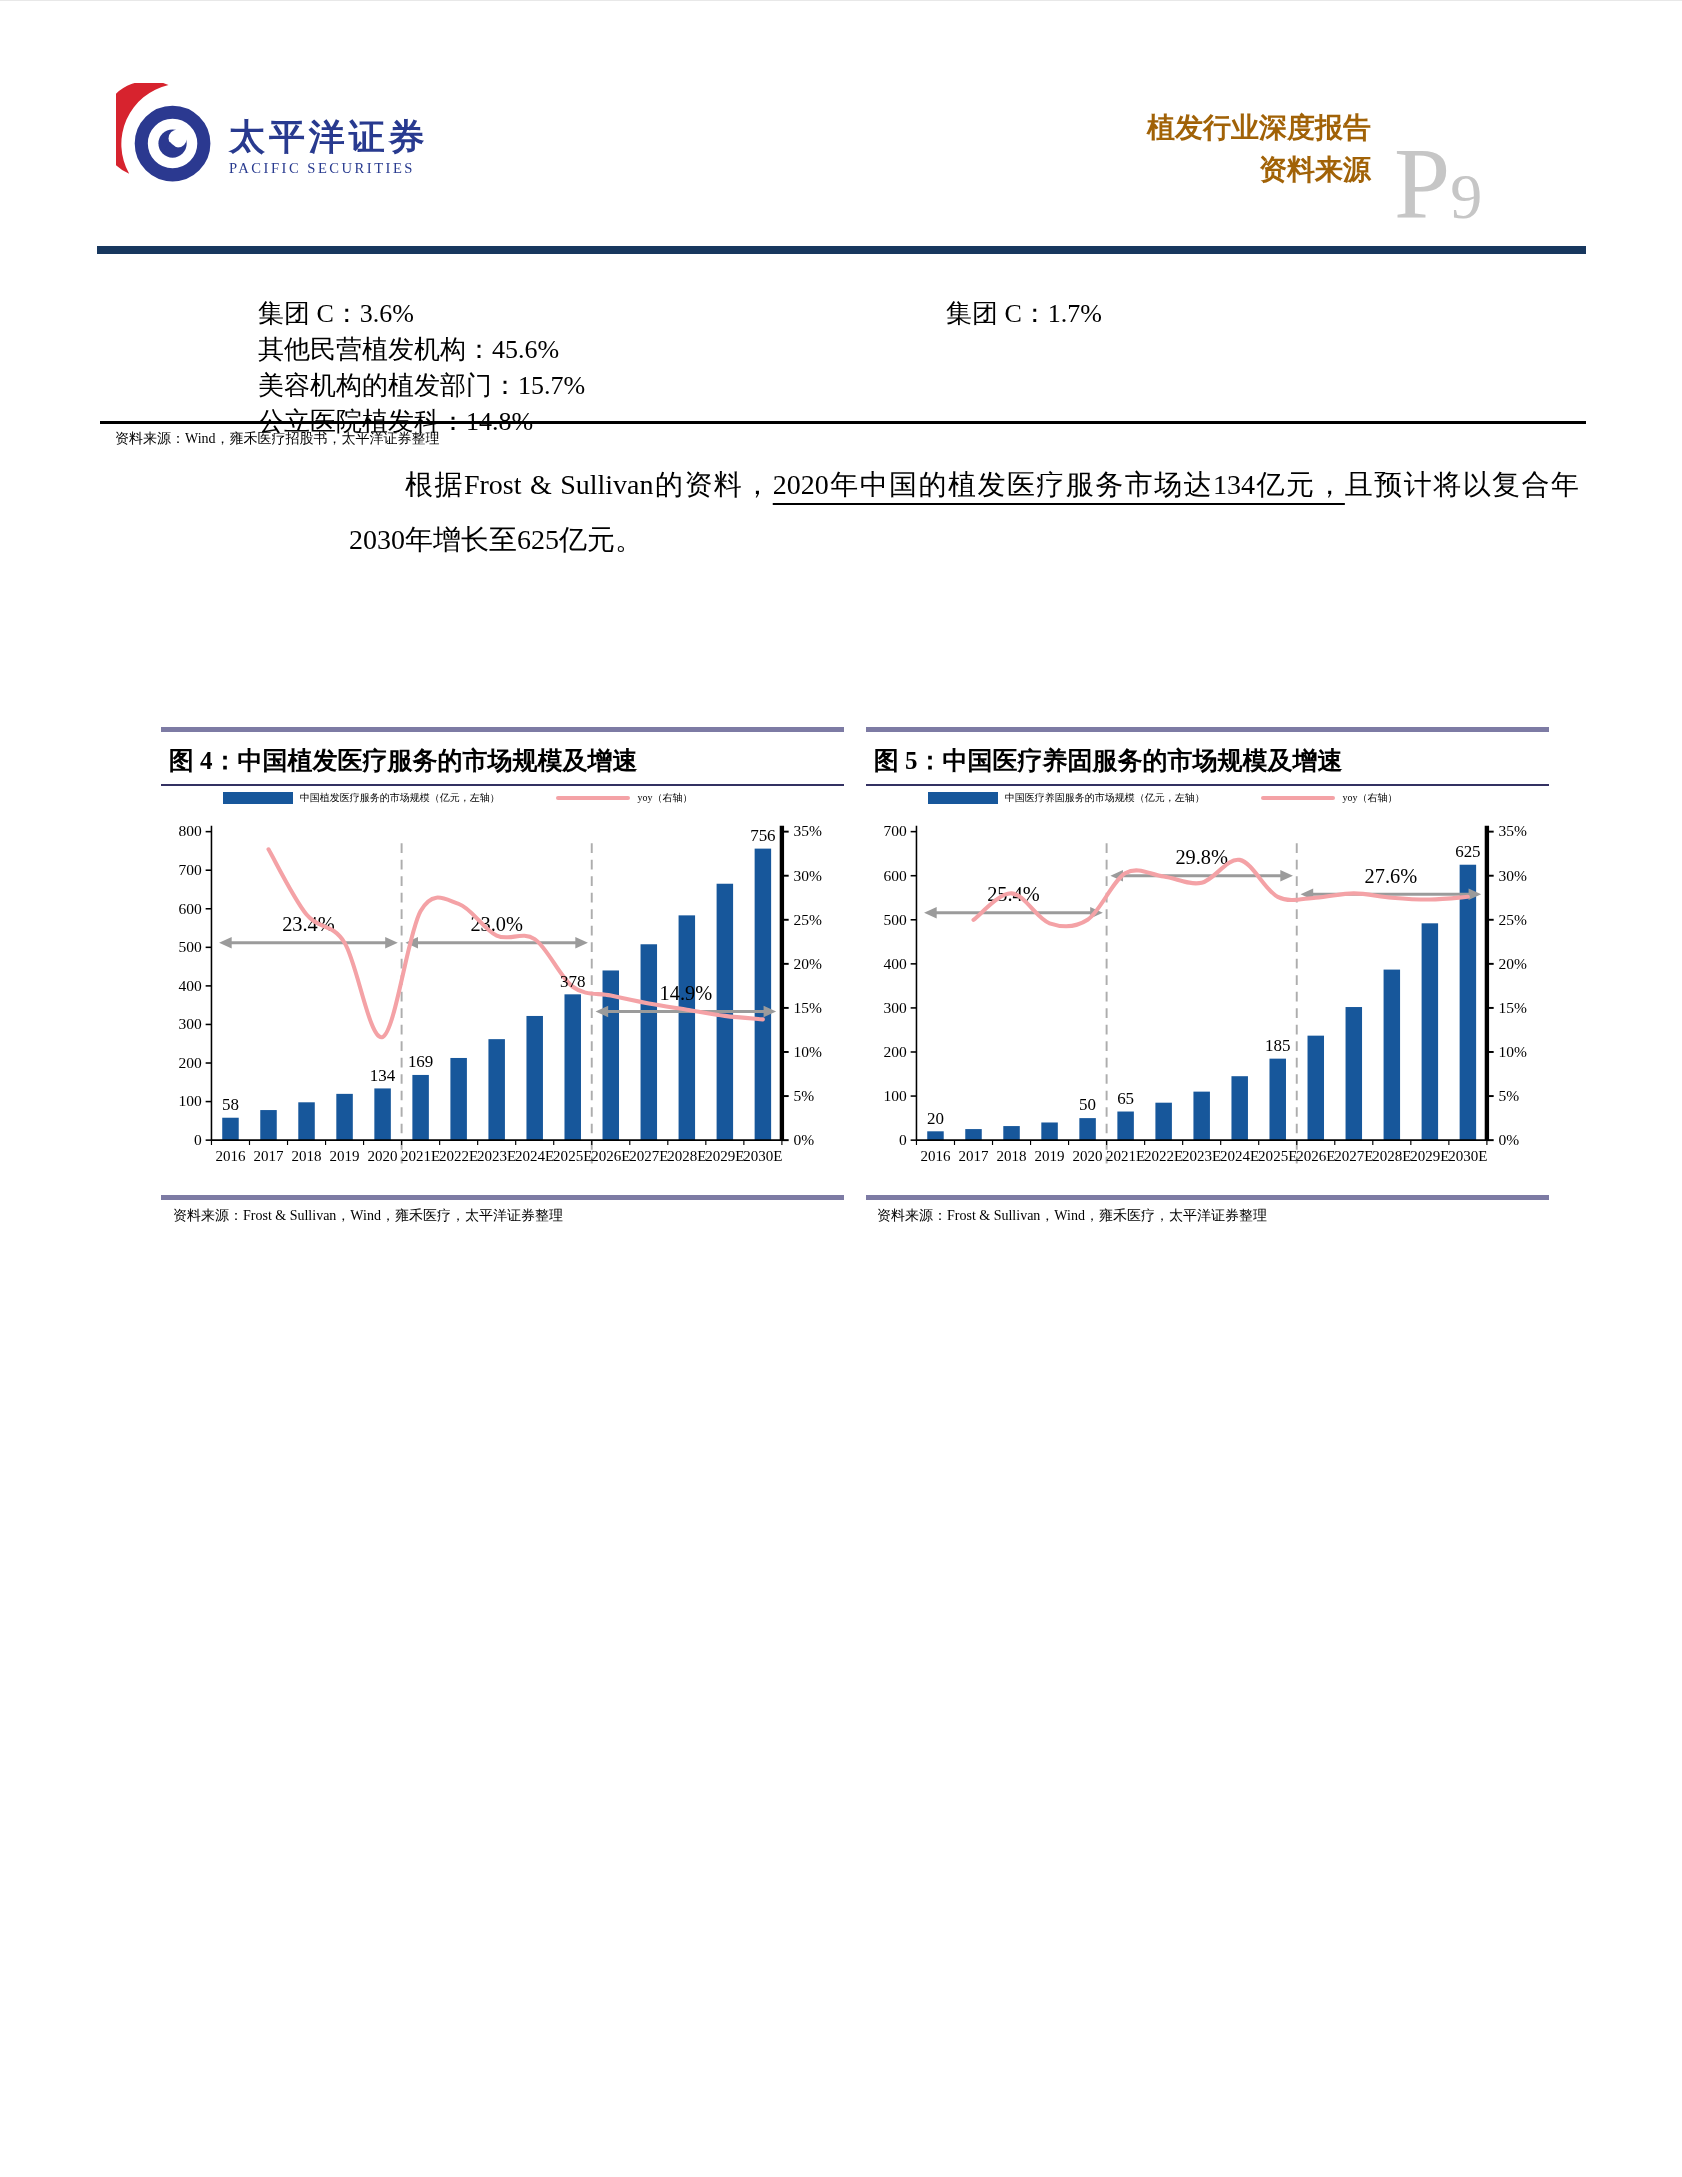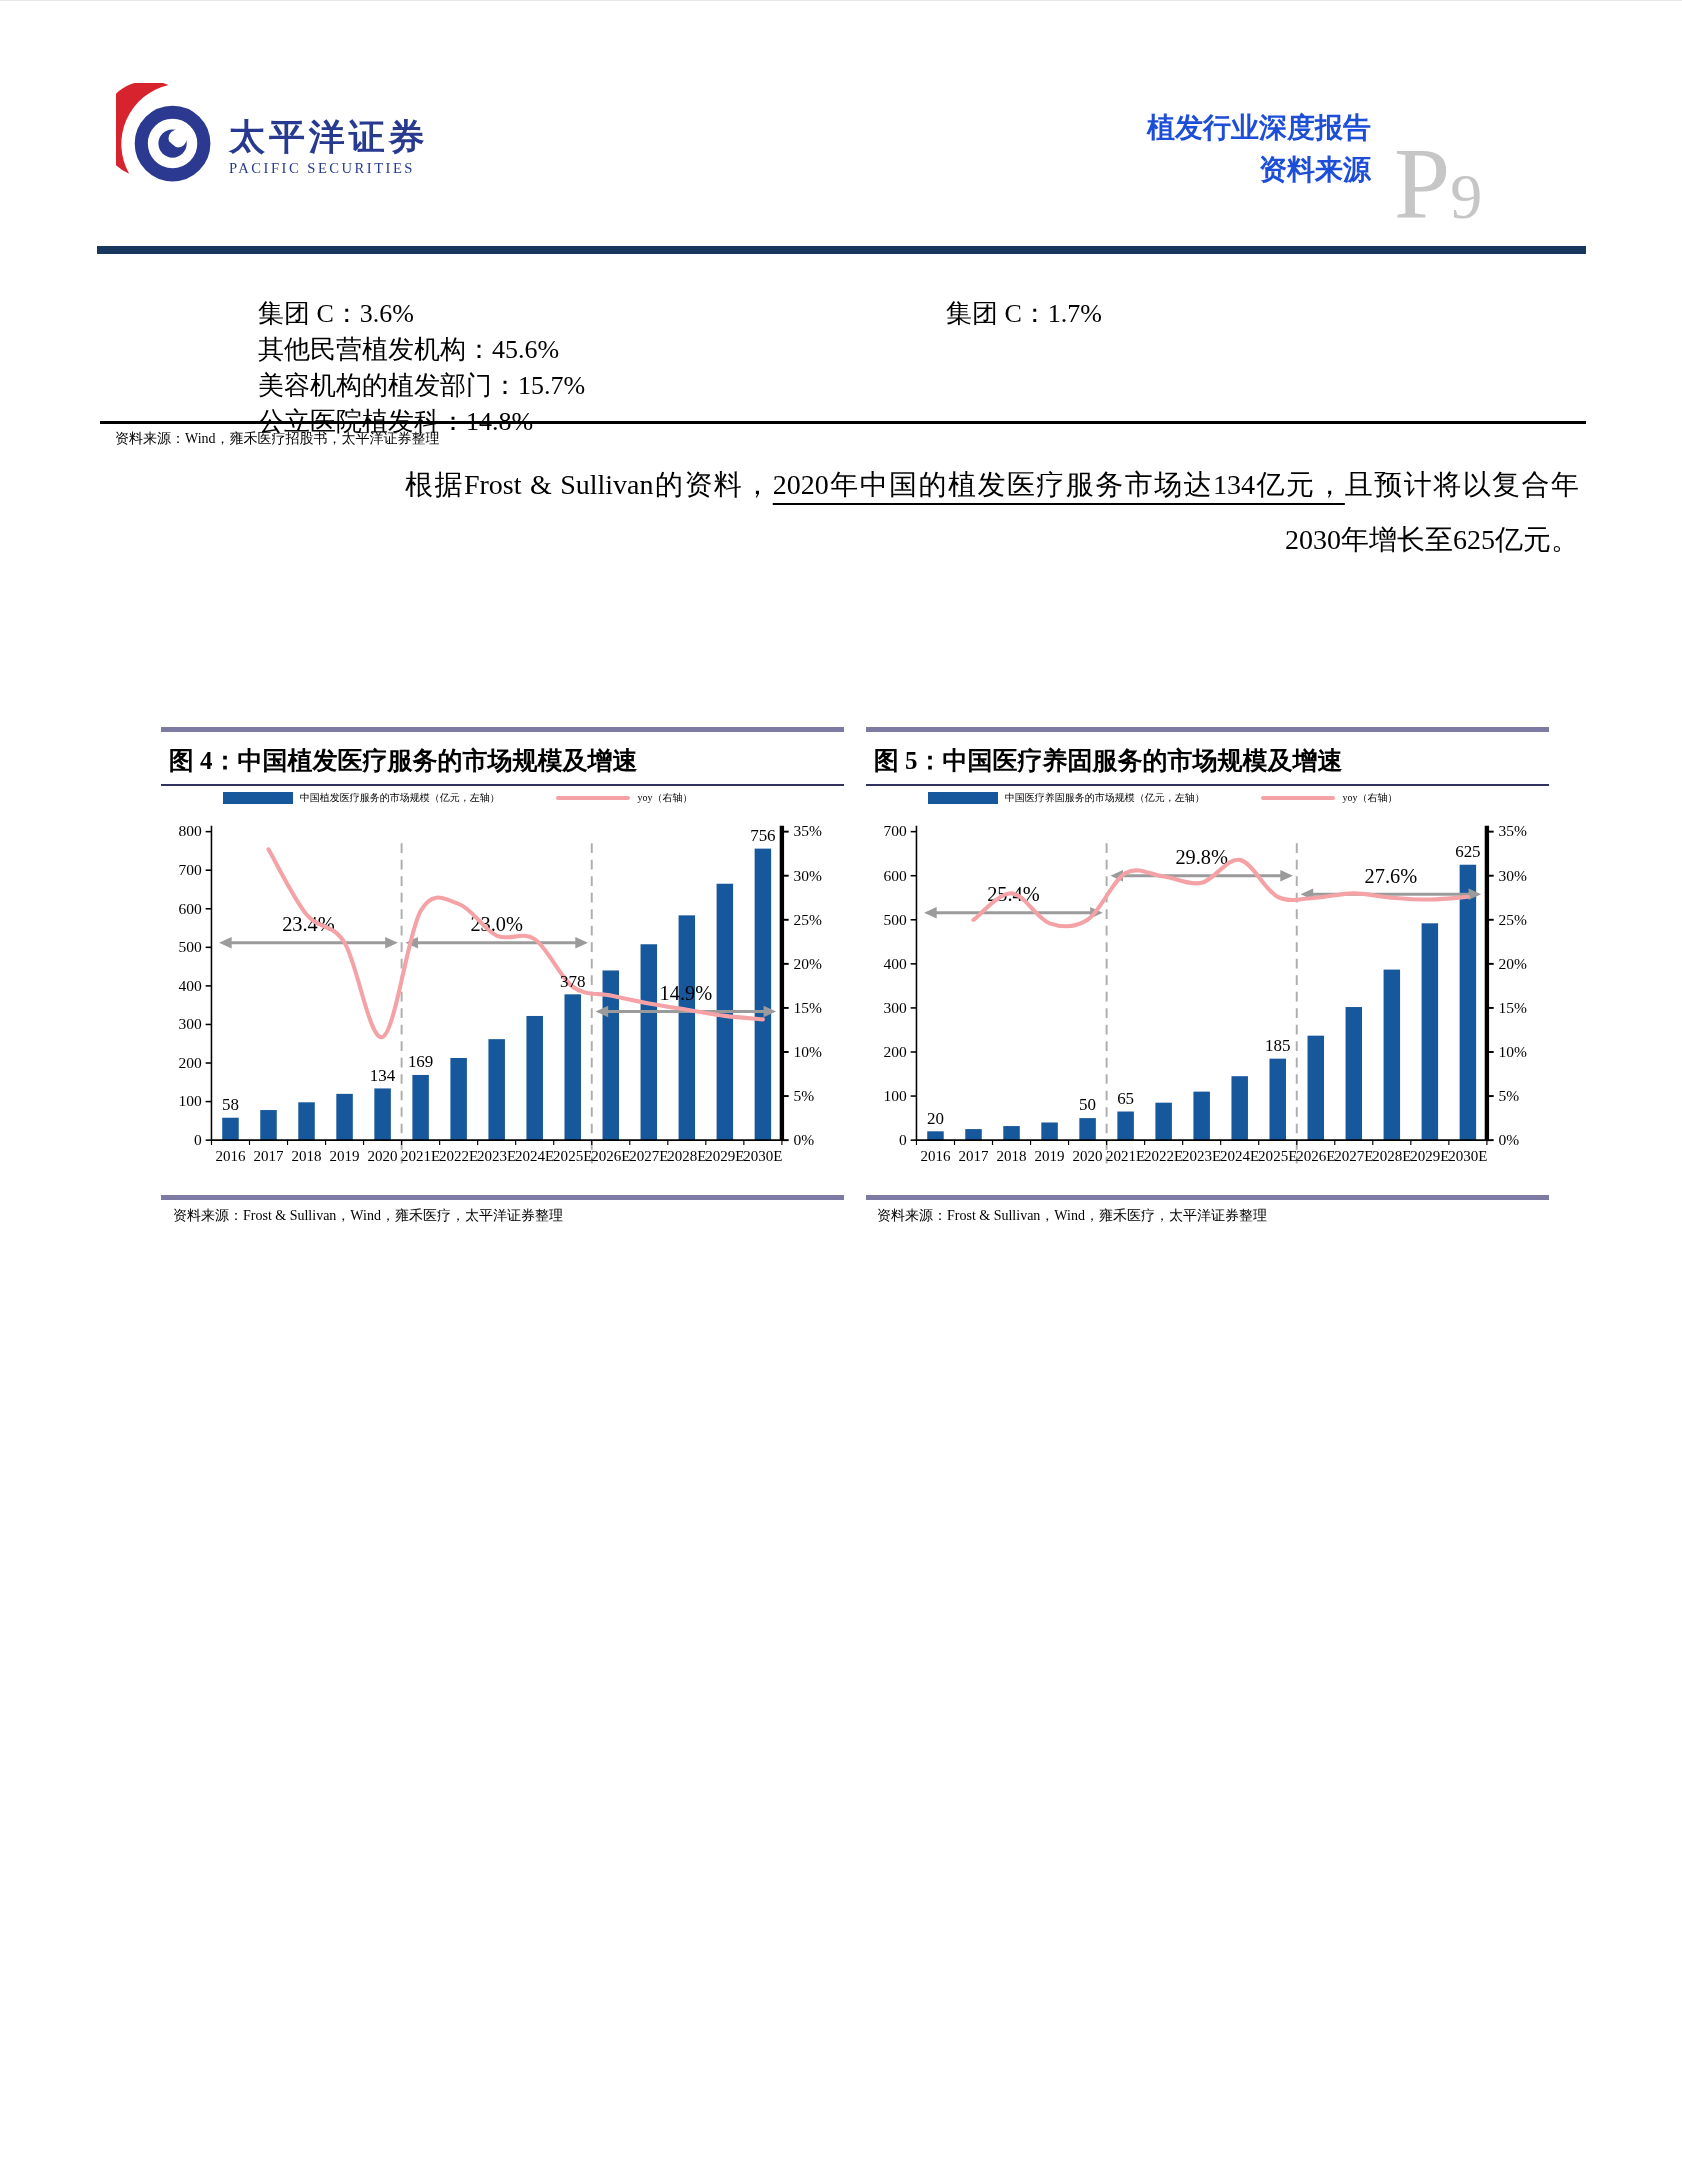--- a/index.html
+++ b/index.html
@@ -6,37 +6,37 @@
   .page{
     position:relative;width:1683px;height:2178px;background:#ffffff;
     font-family:"Liberation Serif","DejaVu Serif",serif;color:#000;
     margin:1px auto;overflow:hidden;
   }
   .abs{position:absolute;}
 
   
   .logo-cn{font-size:36px;font-weight:bold;color:#283A8F;letter-spacing:3.9px;line-height:1;}
   .logo-en{font-size:14.6px;color:#283A8F;letter-spacing:2.5px;line-height:1;margin-top:5.8px;}
-  .hdr-right{text-align:right;color:#1d4ed8;font-weight:bold;}
+  .hdr-right{text-align:right;color:#a16207;font-weight:bold;}
   .hdr-line1{font-size:28px;line-height:1;}
   .hdr-line2{font-size:28px;line-height:1;margin-top:13.6px;}
   .page-num{display:inline-flex;align-items:baseline;color:#C6C6C6;line-height:1;}
   .p-big{font-size:101px;line-height:.75;}
   .p-num{font-size:64px;line-height:.75;}
   .hdr-rule{background:#17375E;height:7.8px;}
 
   
   .mk-list{font-size:26px;line-height:36px;}
   .mk-item{white-space:nowrap;}
   .thin-rule{background:#000;height:2.9px;}
   .src-small{font-size:14px;line-height:1.3;}
 
   
   .para{width:1230px;font-size:28px;line-height:55px;}
-  .para-line{height:55px;overflow:hidden;text-align:right;}
+  .para-line{height:55px;overflow:hidden;}
   .para-line.just{text-align:justify;text-align-last:justify;}
   .para-line.indent{padding-left:56px;}
   .para u{text-decoration:underline;text-decoration-thickness:2.4px;text-underline-offset:8.7px;}
 
   
   .fig-box{width:683px;height:473px;}
   .fig-topbar,.fig-bottombar{position:absolute;left:0;width:100%;height:4.9px;background:#7D7BA4;}
   .fig-topbar{top:0;}
   .fig-bottombar{bottom:0;}
   .fig-title{position:absolute;top:4.9px;left:0;width:100%;box-sizing:border-box;

